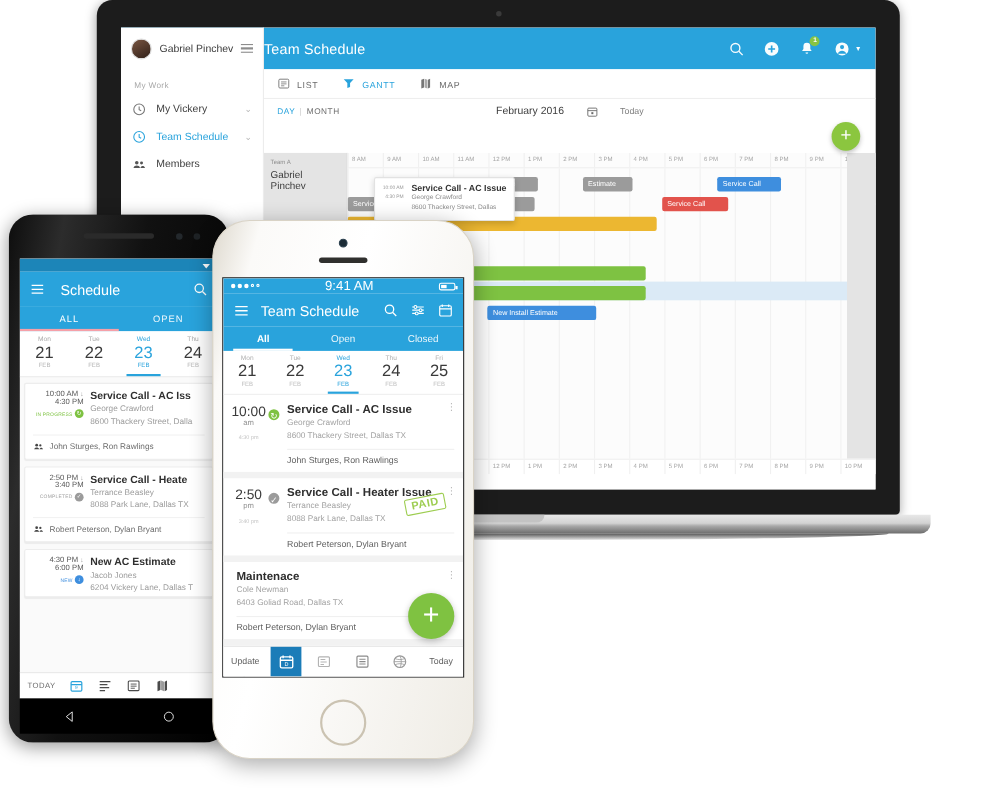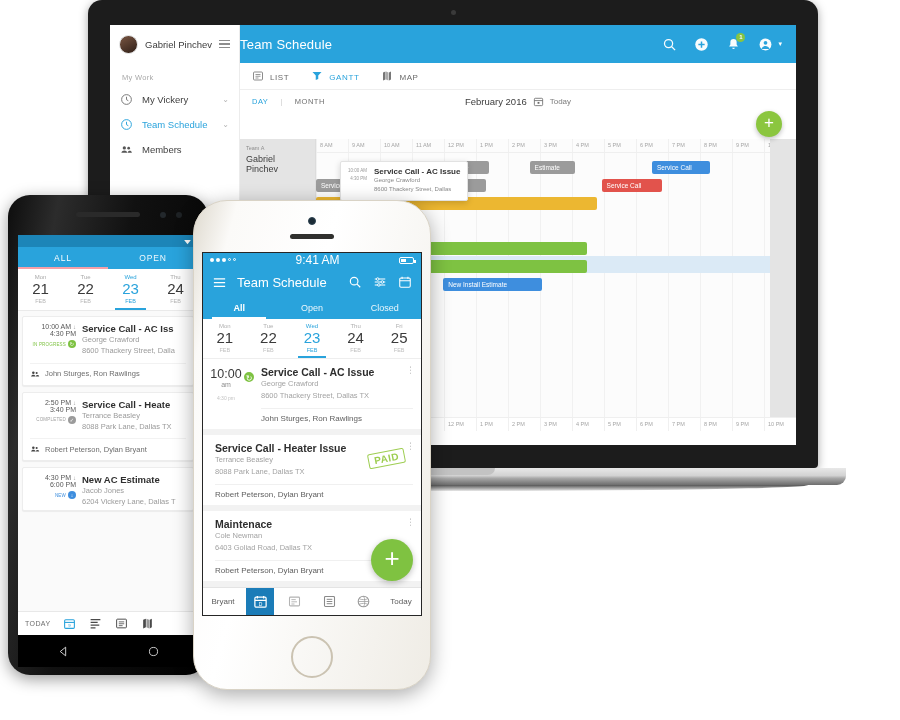--- a/index.html
+++ b/index.html
@@ -68,25 +68,25 @@
   .lp-item { display: flex; align-items: center; padding: 6px 10px; font-size: 9.5px; color: #3f3f3f; }
   .lp-item.active { color: #29a3dc; }
   .lp-item .lic { width: 13px; height: 13px; margin-right: 9px; flex: 0 0 auto; }
   .chev { margin-left: auto; color: #b5b5b5; font-size: 8px; }
 
   .lp-main { position: absolute; left: 130px; top: 38px; right: 0; bottom: 0; background: #fff; }
   .lp-tabs { display: flex; align-items: center; height: 27px; border-bottom: 1px solid #eee; padding-left: 12px; gap: 22px; }
   .lp-tab { display: flex; align-items: flex-end; font-size: 8px; color: #6a6a6a; letter-spacing: .6px; }
   .lp-tab.active { color: #29a3dc; }
   .lp-tab .tic { width: 12px; height: 12px; margin-right: 6px; }
-  .lp-dm { display: flex; align-items: center; gap: 12px; padding: 7px 12px 4px; font-size: 7.5px; color: #6f6f6f; letter-spacing: .5px;}
+  .lp-dm { display: flex; align-items: center; gap: 4px; padding: 7px 12px 4px; font-size: 7.5px; color: #6f6f6f; letter-spacing: .5px;}
   .lp-dm .on { color: #29a3dc; }
   .lp-dm .sep { color: #ccc; }
   .lp-month { position: absolute; left: 0; right: 0; top: 27px; height: 22px; display: flex;
-     align-items: center; justify-content: center; gap: 6px; font-size: 9.5px; color: #3d3d3d; }
+     align-items: center; justify-content: center; gap: 20px; font-size: 9.5px; color: #3d3d3d; }
   .lp-today { font-size: 8px; color: #7d7d7d; }
 
   .lp-daybar { display: flex; height: 27px; border-bottom: 1px solid #eee; align-items: center; position: relative;}
   .lp-day { flex: 1; text-align: center; position: relative; }
   .lp-day .dw { font-size: 5.5px; color: #aeaeae; display:block; line-height:1;}
   .lp-day .dd { font-size: 11px; color: #3d3d3d; display:block; line-height:1.25; }
   .lp-day.sel .dw, .lp-day.sel .dd { color: #29a3dc; }
   .lp-day.sel:after { content:""; position:absolute; left: 22%; right: 22%; bottom:-1px; height:2px; background:#29a3dc;}
   .lp-arrow { width: 20px; text-align: center; color: #9a9a9a; font-size: 9px; flex: 0 0 auto;}
 
@@ -542,20 +542,34 @@
     <div class="and-sens"></div>
 
     <div class="and-screen">
       <div class="and-status">
         <span>
           <svg viewBox="0 0 24 24" width="9" height="9">
               <path d="M3 8l9 11L21 8z" fill="#fff"></path>
             </svg>
         </span>
       </div>
+      <div class="and-top">
+        <span>
+          <svg viewBox="0 0 24 24" width="14" height="14">
+              <path d="M3 6h18M3 12h18M3 18h18" stroke="#fff" stroke-width="2"></path>
+            </svg>
+        </span>
+        <span class="t">Schedule</span>
+        <span style="margin-left:auto">
+          <svg viewBox="0 0 24 24" width="14" height="14">
+              <circle cx="10.5" cy="10.5" r="6.5" fill="none" stroke="#fff" stroke-width="2"></circle>
+              <line x1="15.5" y1="15.5" x2="21" y2="21" stroke="#fff" stroke-width="2"></line>
+            </svg>
+        </span>
+      </div>
       <div class="and-tabs">
         <div class="and-tab">ALL</div>
         <div class="and-tab in">OPEN</div>
         <div class="and-ind"></div>
       </div>
       <div class="and-days">
         <div class="and-day">
             <span class="w">Mon</span>
             <span class="n">21</span>
             <span class="m">FEB</span>
@@ -796,20 +810,26 @@
           <div class="ip-det">
             <div class="tt">Service Call - AC Issue</div>
             <div class="s">George Crawford</div>
             <div class="s">8600 Thackery Street, Dallas TX</div>
             <div class="asg">John Sturges, Ron Rawlings</div>
           </div>
           <div class="kebab">⋮</div>
         </div>
 
         <div class="ip-row">
+          <div class="ip-time-col">
+            <div class="big">2:50</div>
+            <div class="ampm">pm</div>
+            <div class="end">3:40 pm</div>
+            <div class="ip-ico" style="background:#9b9b9b">✓</div>
+          </div>
           <div class="ip-det">
             <div class="tt">Service Call - Heater Issue</div>
             <div class="s">Terrance Beasley</div>
             <div class="s">8088 Park Lane, Dallas TX</div>
             <div class="asg">Robert Peterson, Dylan Bryant</div>
           </div>
           <div class="paid-stamp">PAID</div>
           <div class="kebab">⋮</div>
         </div>
 
@@ -834,21 +854,21 @@
             <div class="tt">New AC Estimate</div>
             <div class="s">Jacob Jones</div>
 
           </div>
         </div>
       </div>
 
       <div class="fab-ip">+</div>
 
       <div class="ip-bottom">
-        <div class="side">Bryant</div>
+        <div class="side">Update</div>
         <div class="ip-bseg">
           <div class="on">
             <svg viewBox="0 0 24 24" width="15" height="15">
                 <rect x="3" y="5" width="18" height="16" rx="2" fill="none" stroke="#fff" stroke-width="2"></rect>
                 <path d="M3 10h18M7 3v4M17 3v4" stroke="#fff" stroke-width="2"></path>
                 <text x="12" y="18.5" font-size="8" fill="#fff" text-anchor="middle" font-family="Liberation Sans">D</text>
               </svg>
           </div>
           <div>
             <svg viewBox="0 0 24 24" width="15" height="15">

